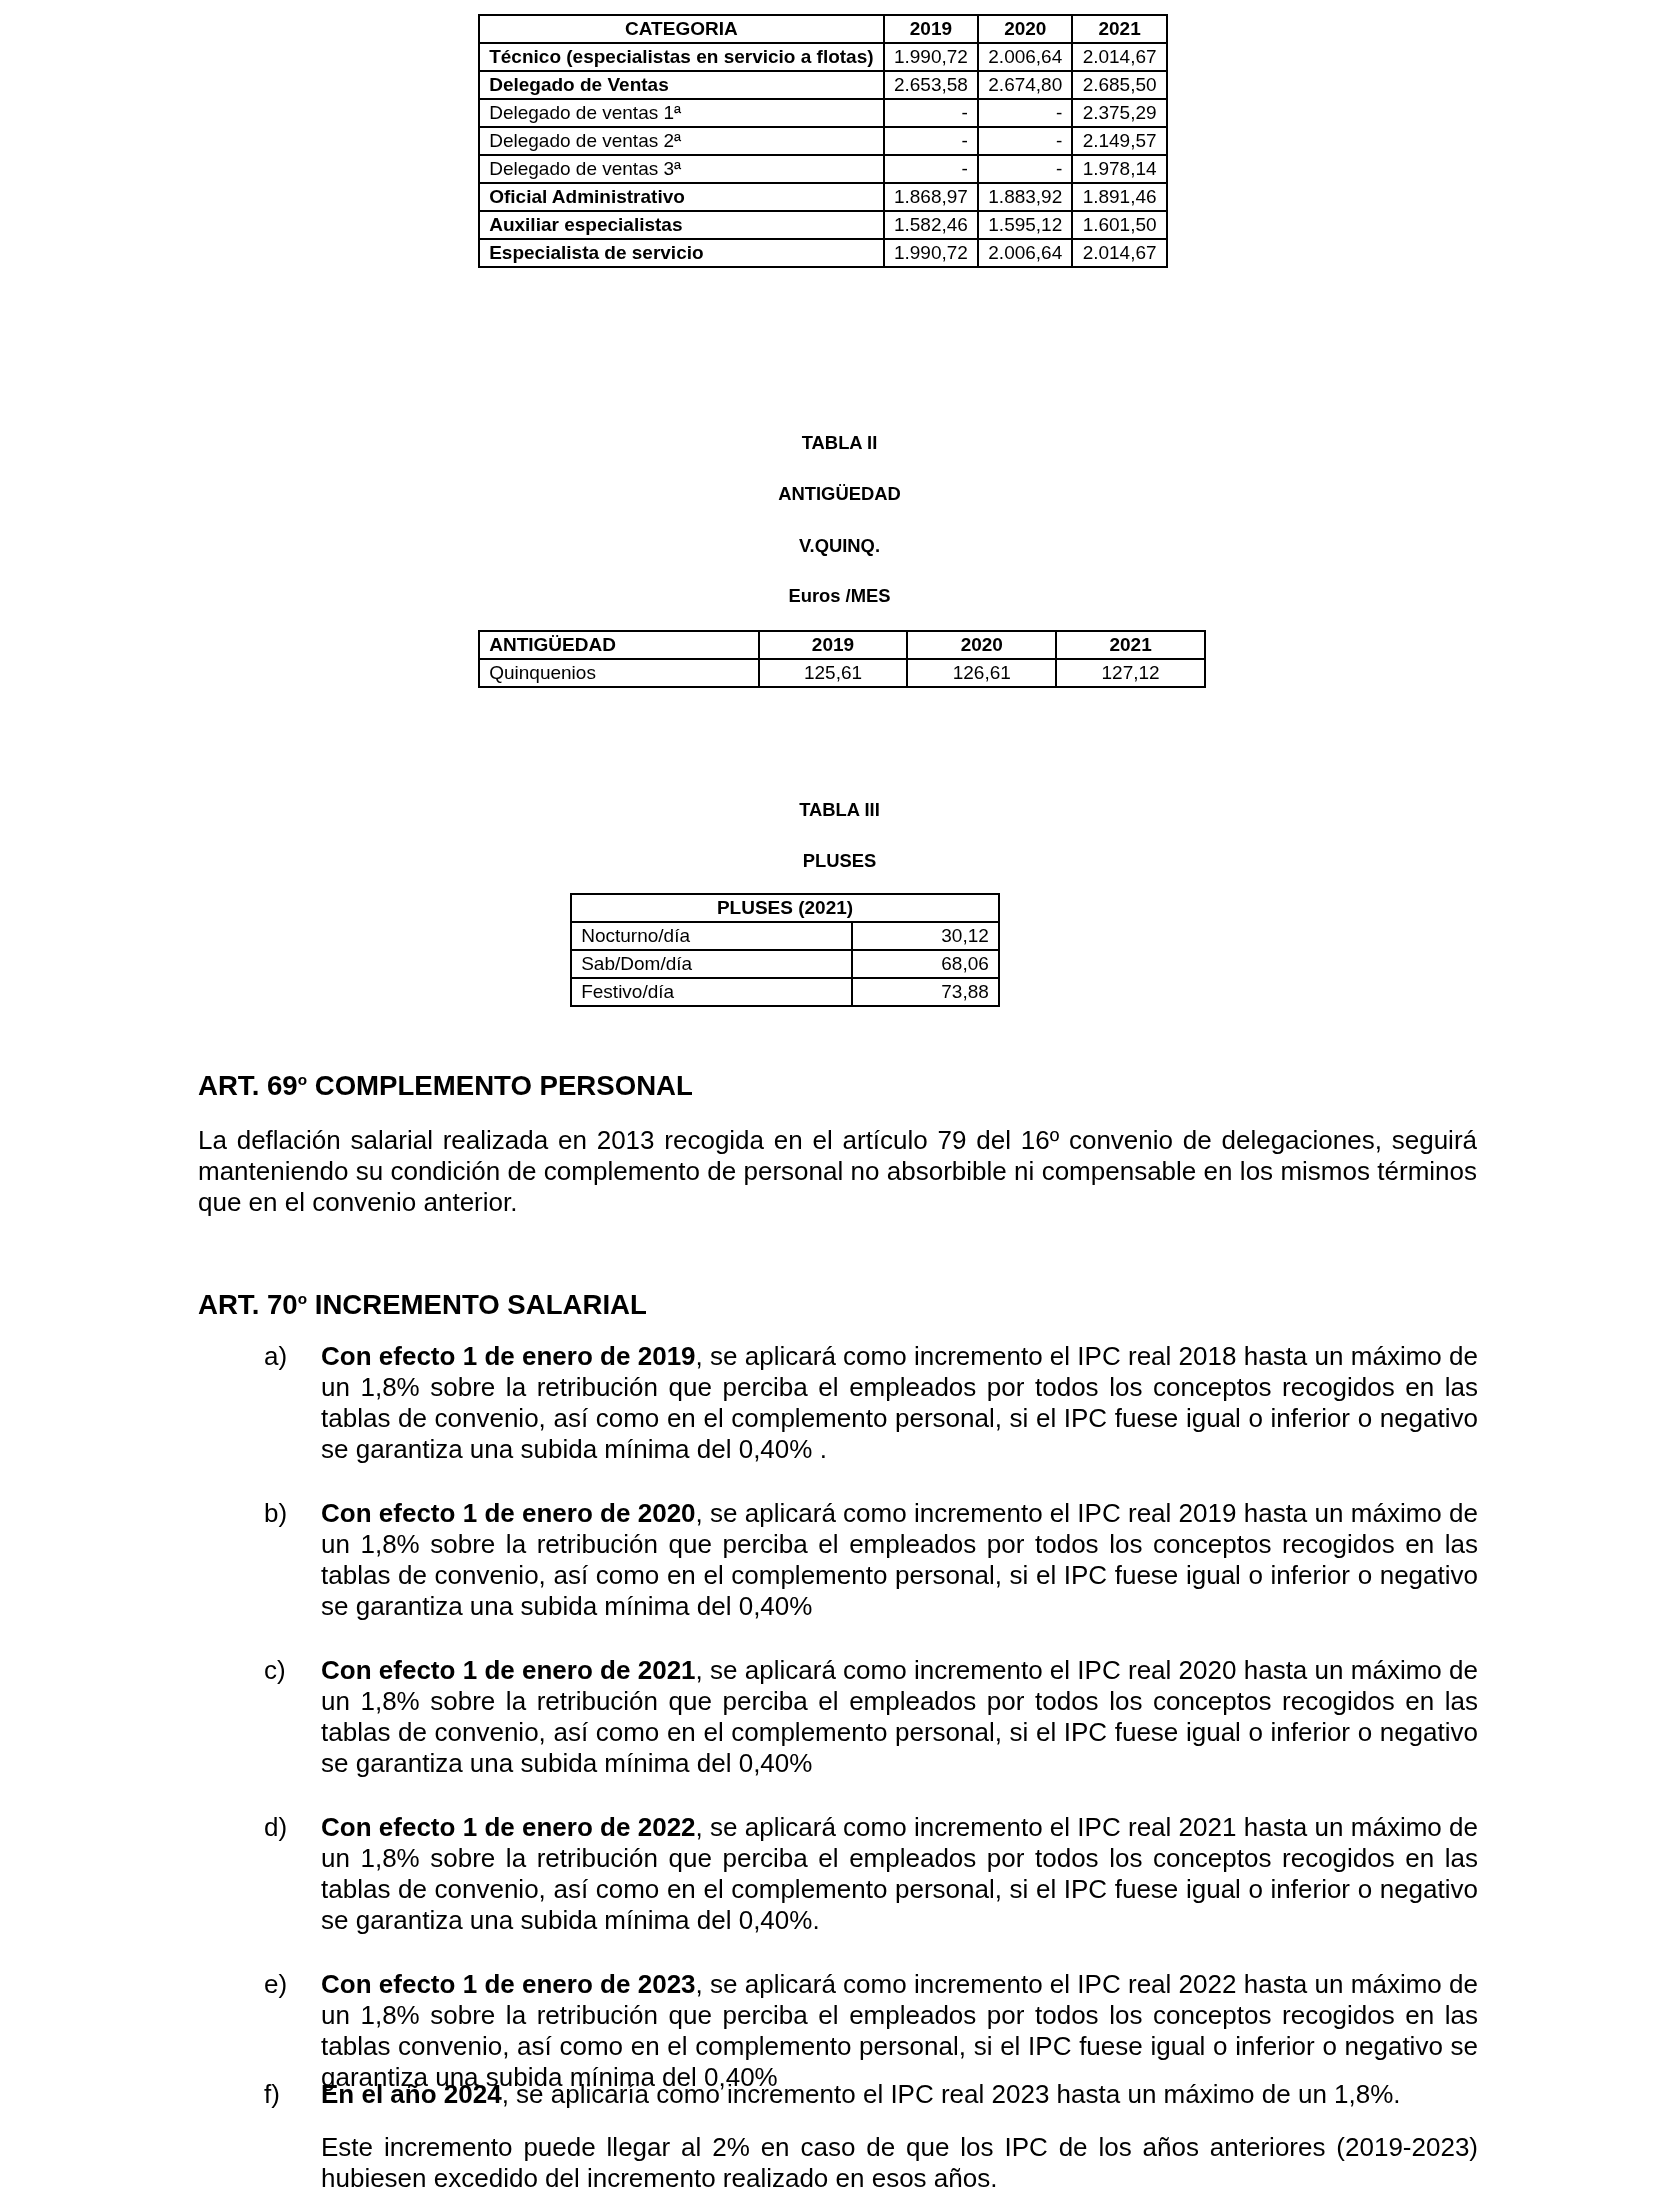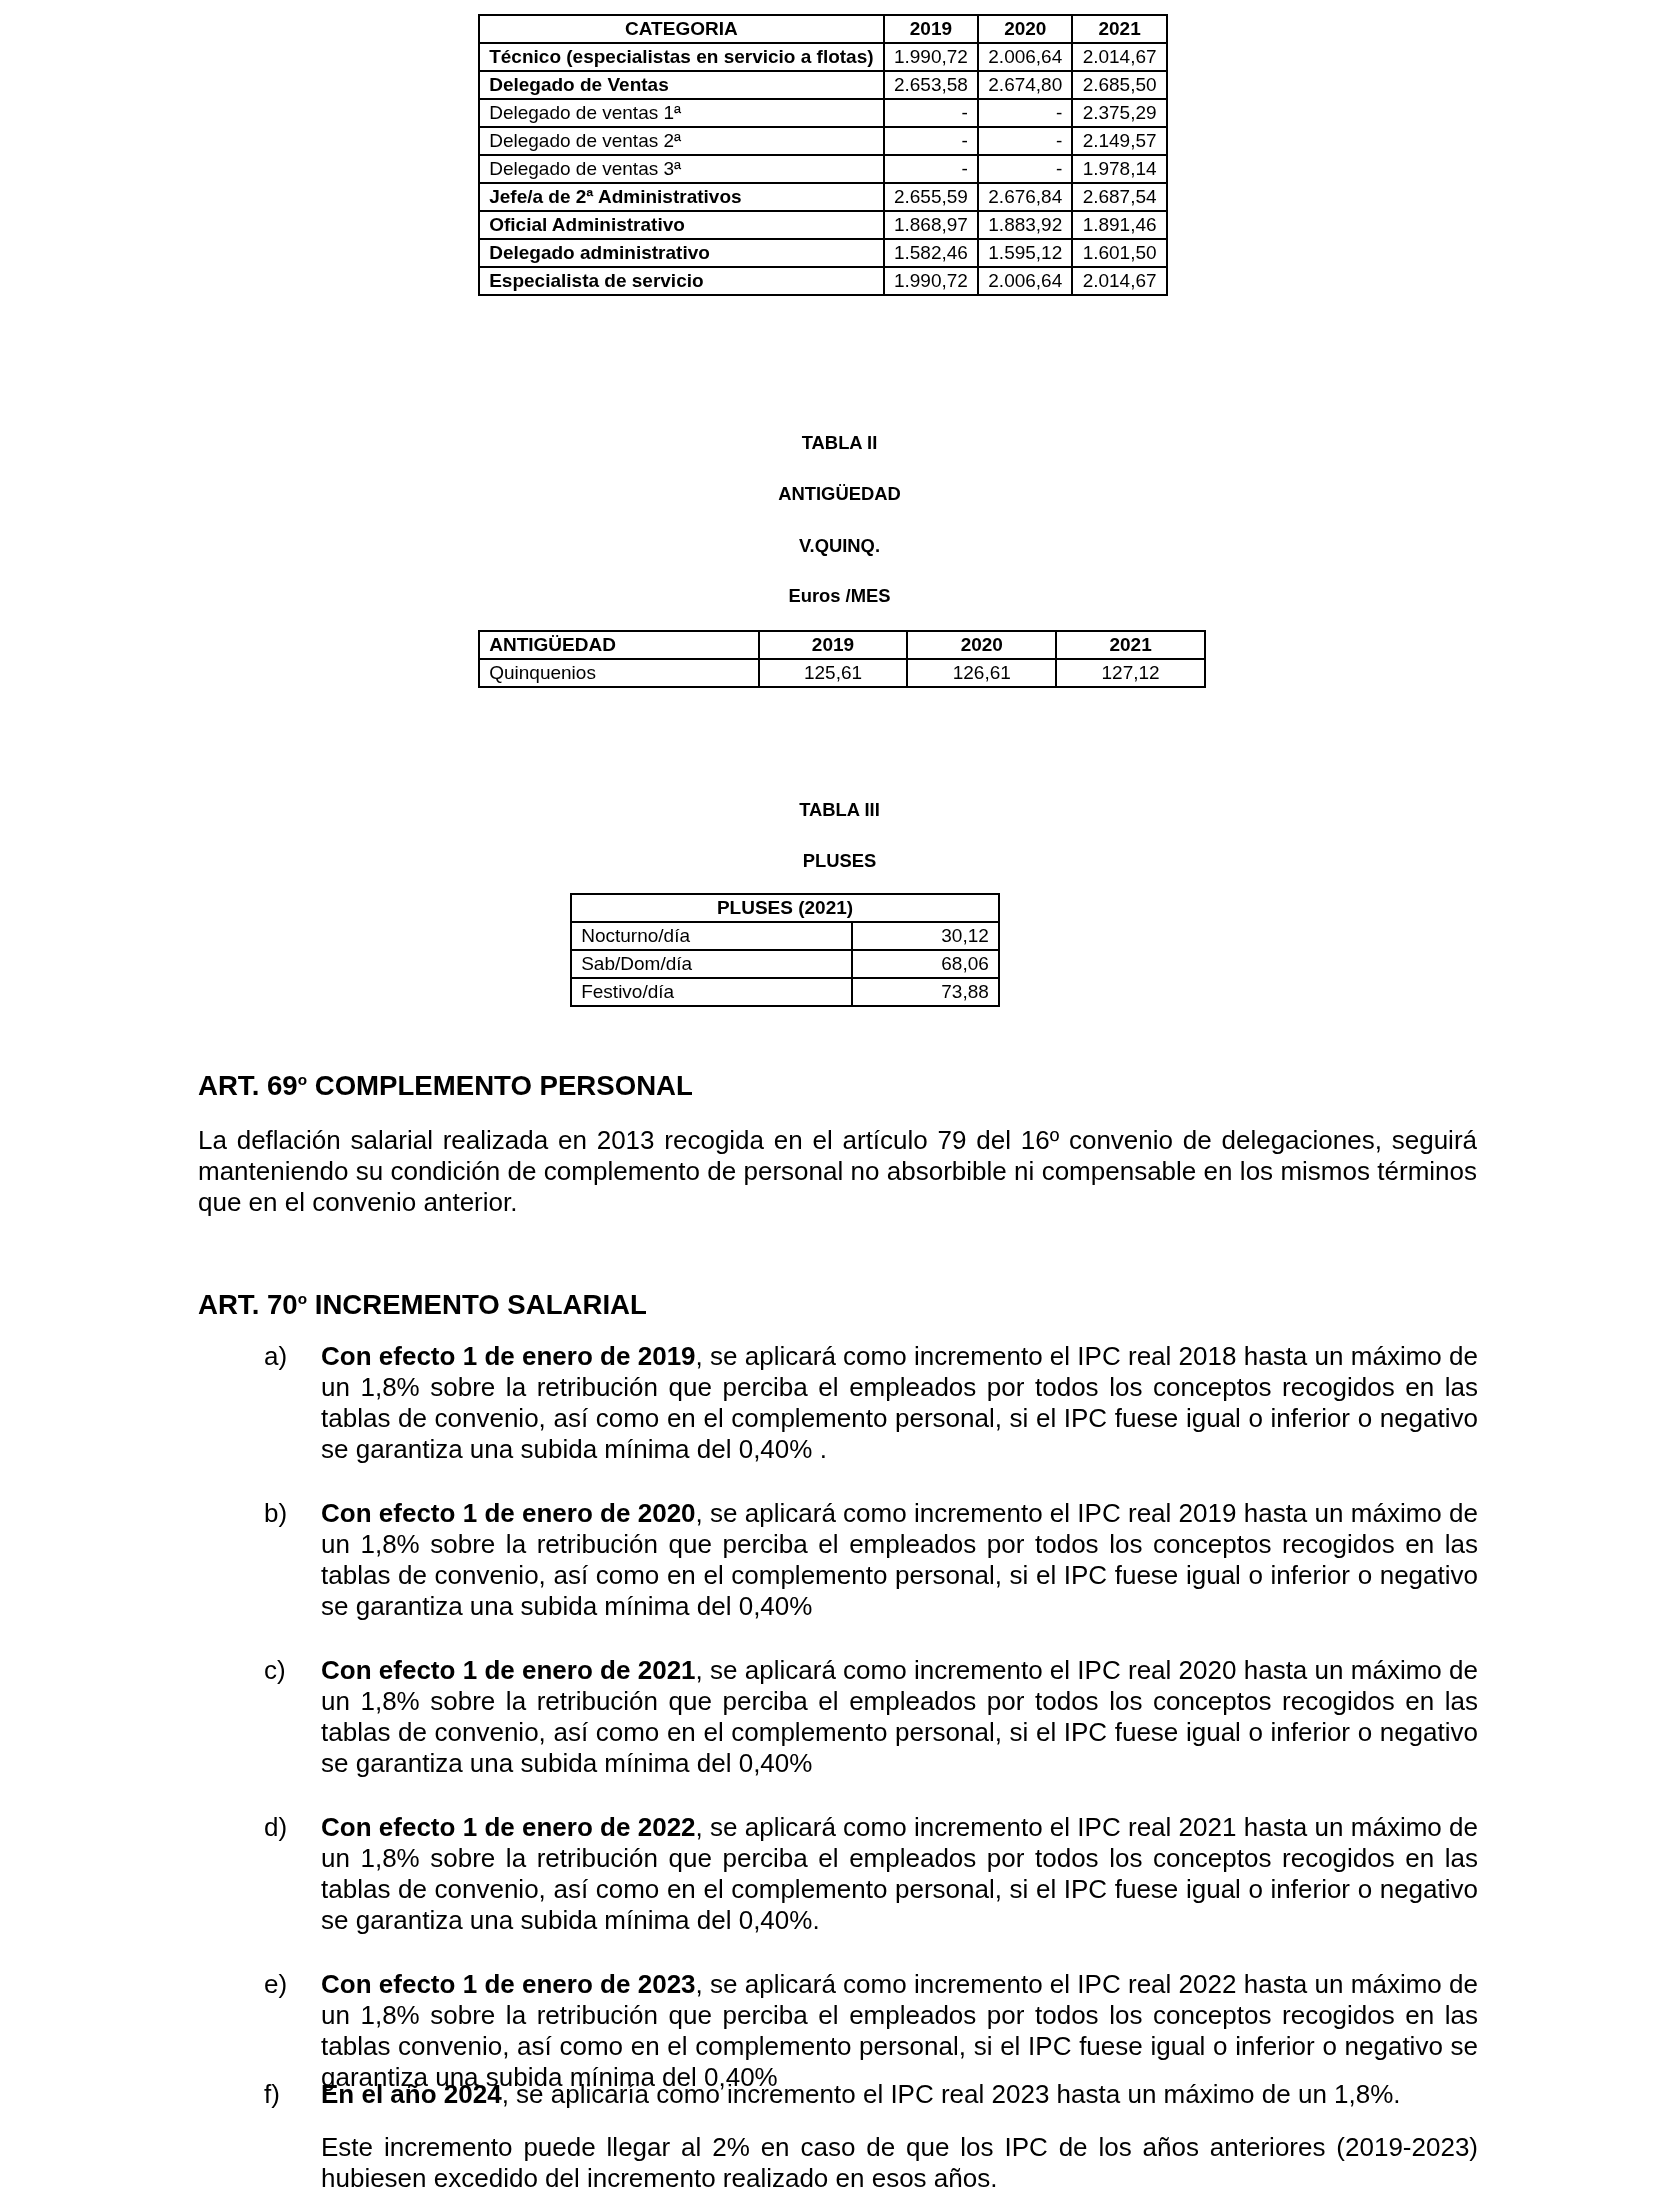--- a/index.html
+++ b/index.html
@@ -69,33 +69,27 @@
         <td class="num">-</td>
         <td class="num">2.149,57</td>
       </tr>
       <tr>
         <td>Delegado de ventas 3ª</td>
         <td class="num">-</td>
         <td class="num">-</td>
         <td class="num">1.978,14</td>
       </tr>
       <tr>
-        <td class="bold">Jefe/a de 2ª Administrativos</td>
-        <td class="num">2.655,59</td>
-        <td class="num">2.676,84</td>
-        <td class="num">2.687,54</td>
-      </tr>
-      <tr>
         <td class="bold">Oficial Administrativo</td>
         <td class="num">1.868,97</td>
         <td class="num">1.883,92</td>
         <td class="num">1.891,46</td>
       </tr>
       <tr>
-        <td class="bold">Delegado administrativo</td>
+        <td class="bold">Auxiliar especialistas</td>
         <td class="num">1.582,46</td>
         <td class="num">1.595,12</td>
         <td class="num">1.601,50</td>
       </tr>
       <tr>
         <td class="bold">Especialista de servicio</td>
         <td class="num">1.990,72</td>
         <td class="num">2.006,64</td>
         <td class="num">2.014,67</td>
       </tr>

